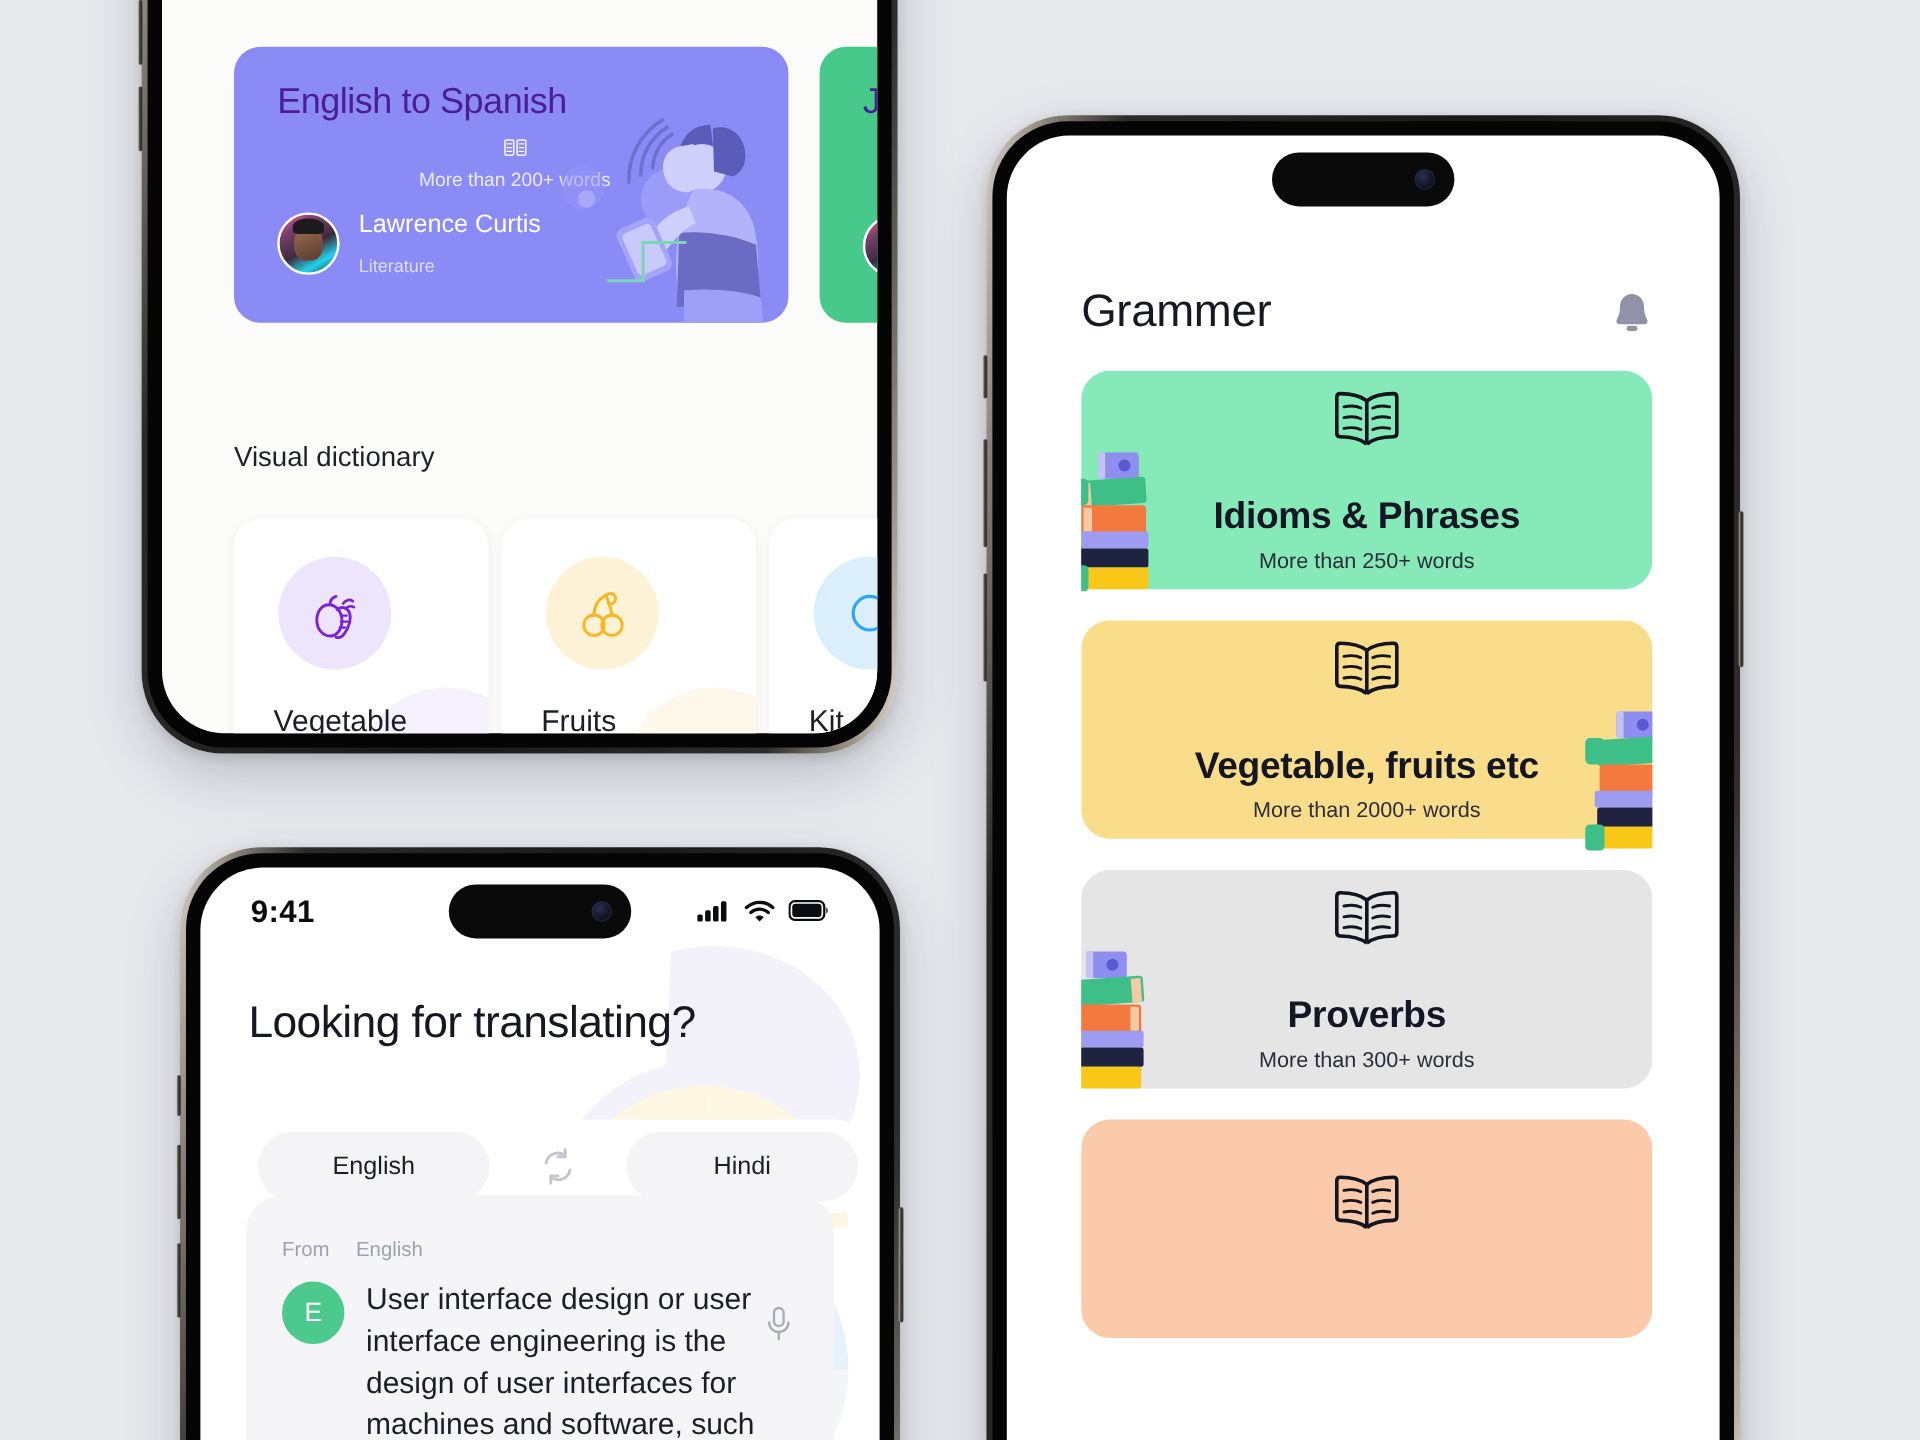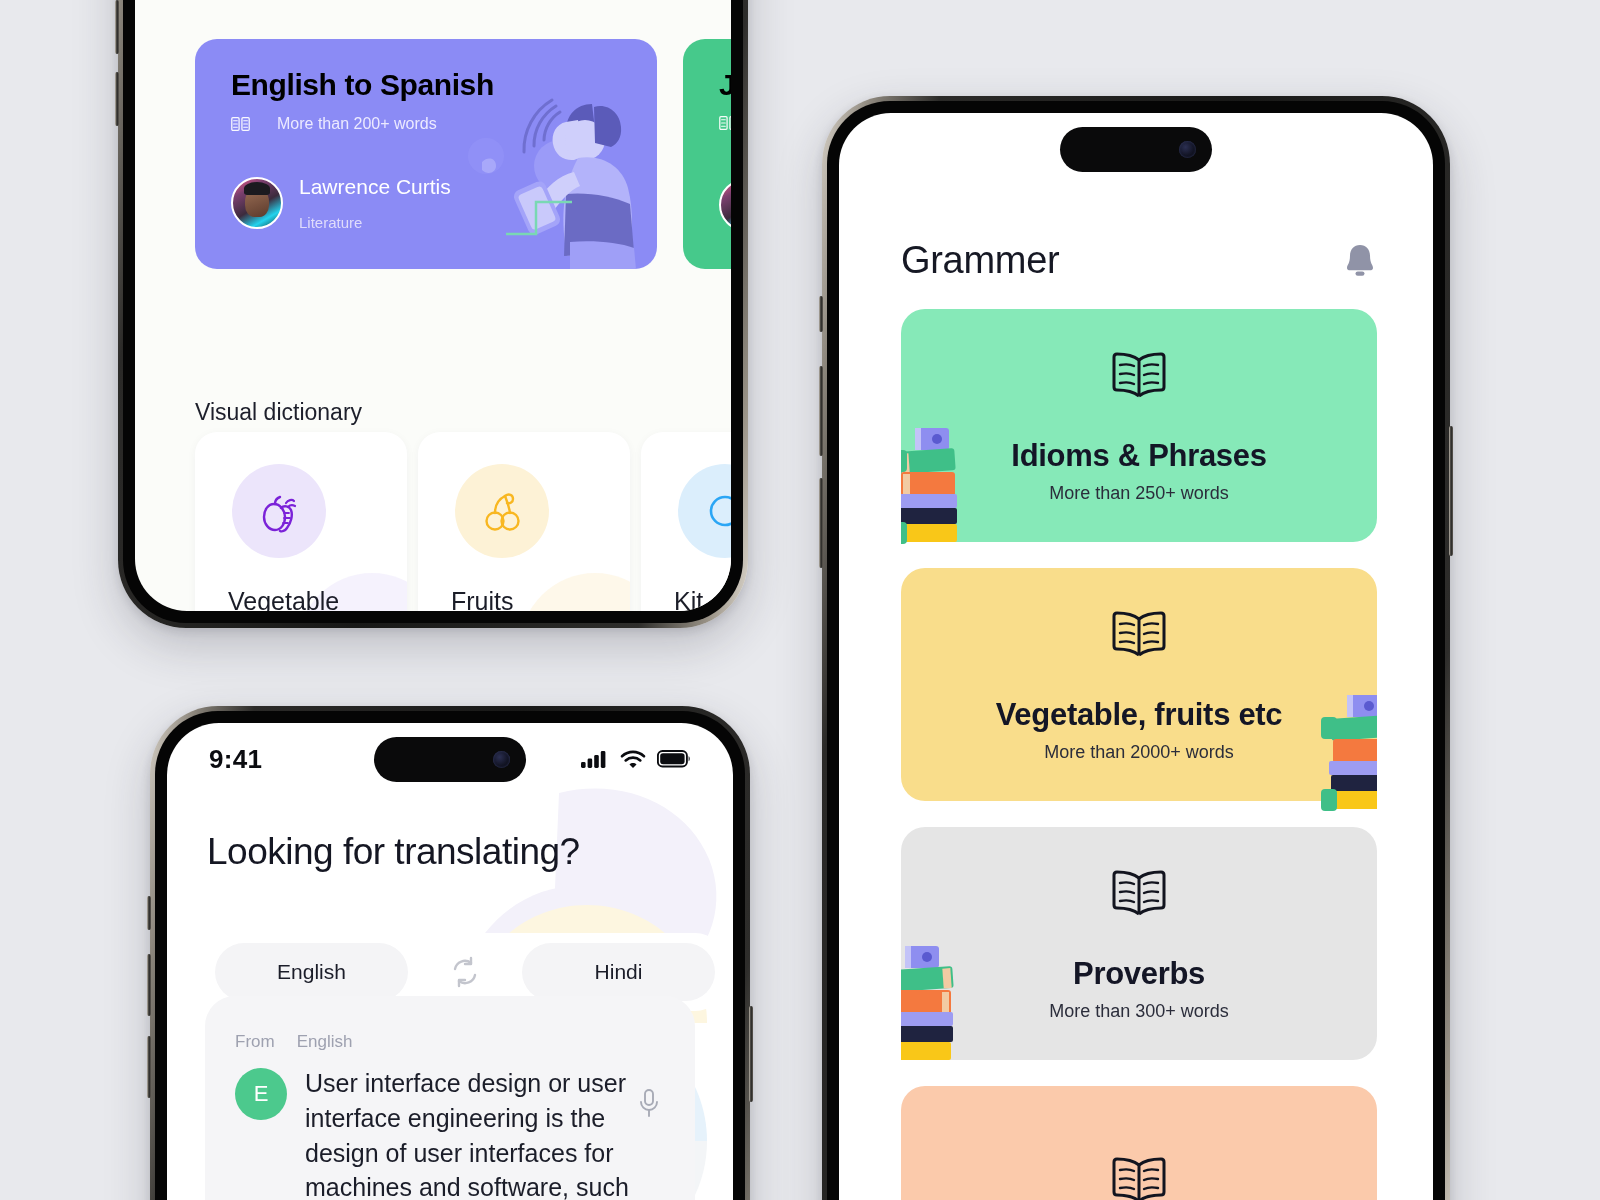--- a/index.html
+++ b/index.html
@@ -72,27 +72,27 @@
     width:462px; height:230px;
     border-radius:22px;
     position:relative;
     overflow:hidden;
     padding:30px 30px 0 36px;
     flex:0 0 auto;
   }
   .course-card.purple { background:#8b8bf5; }
   .course-card.green  { background:#46c98b; }
   .course-title {
-    color:#000000; font-size:30px; font-weight:700; letter-spacing:-.4px;
+    color:#4c1d95; font-size:30px; font-weight:400; letter-spacing:-.4px;
     line-height:1.05;
   }
   .course-sub {
-    display:flex; align-items:center; gap:27px;
+    display:flex; align-items:center; gap:11px;
     margin-top:14px;
-    color:#eceaff; font-size:16px;
+    color:#eceaff; font-size:16px;flex-direction:column;
   }
   .course-sub .bk { width:19px;height:16px; flex:0 0 auto; opacity:.95;}
   .course-teacher {
     position:absolute; left:36px; bottom:38px;
     display:flex; align-items:center; gap:16px;
   }
   .avatar {
     width:52px;height:52px;border-radius:50%;
     border:2.5px solid #fff;
     background:linear-gradient(150deg,#f0608c 0%,#7a3f6e 25%,#3c2b3d 55%,#22d3ee 78%,#14312f 100%);
@@ -108,21 +108,21 @@
     width:56%; height:28%; border-radius:50% 50% 20% 20%;
     background:#1b1a1f; z-index:2;
   }
   .t-name { color:#fff; font-size:21px; line-height:1.1; }
   .t-role { color:#dfdcfb; font-size:15px; margin-top:16px; }
 
   .card-illus { position:absolute; right:0; bottom:0; width:215px; height:225px; }
 
   .section-title {
     position:absolute; left:60px; top:600px;
-    font-size:23px; color:#1d1f2b;margin-top:32px;
+    font-size:23px; color:#1d1f2b;
   }
 
   .dict-row {
     position:absolute; left:60px; top:665px;
     display:flex; gap:11px;
   }
   .dict-card {
     width:212px; height:235px;
     background:#fff; border-radius:22px;
     position:relative; overflow:hidden;
@@ -209,21 +209,21 @@
   }
   .gr-head {
     position:absolute; left:62px; right:56px; top:126px;
     display:flex; align-items:center; justify-content:space-between;
   }
   .gr-title { font-size:38px; color:#161824; letter-spacing:-.3px; }
   .bell-ic { width:34px;height:38px; }
 
   .gr-list { position:absolute; left:62px; right:56px; top:196px; }
   .gr-card {
-    height:233px; border-radius:24px;
+    height:182px; border-radius:24px;
     margin-bottom:26px;
     position:relative; overflow:visible;
     display:flex; flex-direction:column; align-items:center; justify-content:center;
   }
   .gr-card .bookicon { width:58px; height:52px; margin-bottom:38px; }
   .gr-card-title { font-size:31px; font-weight:700; color:#141626; letter-spacing:-.3px; }
   .gr-card-sub { font-size:18px; color:#2b2d3b; margin-top:9px; }
   .stack { position:absolute; width:76px; height:120px; }
   .stack.left { left:-16px; bottom:-2px; }
   .stack.right { right:-16px; bottom:-10px; }

